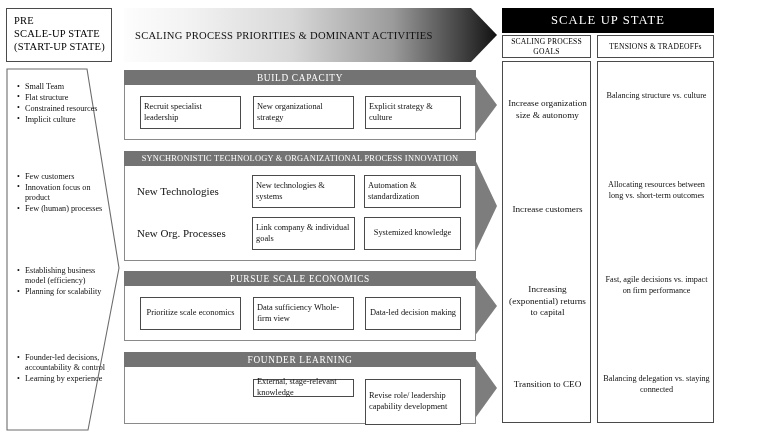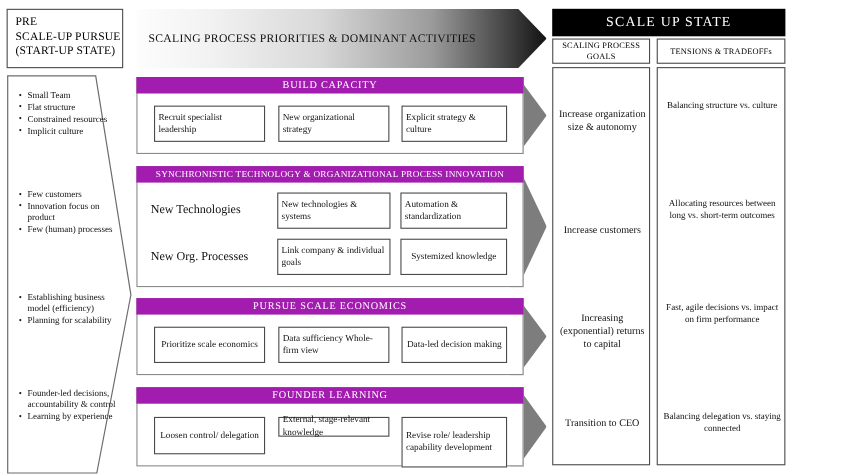--- a/index.html
+++ b/index.html
@@ -52,21 +52,21 @@
   }
 
   
   .band { position:absolute; left:124px; width:373px; }
   .band .band-body {
     position:absolute; left:0; top:0; width:352px; height:100%;
     border:1px solid #8a8a8a; background:#fff;
   }
   .band .band-head {
     position:absolute; left:0; top:0; width:352px; height:15px;
-    background:#a21caf;
+    background:#737373;
     display:flex; align-items:center; justify-content:center;
     color:#ffffff; font-size:9.3px; letter-spacing:.7px; white-space:nowrap;
   }
   .band.wide .band-head { font-size:8.4px; letter-spacing:.25px; }
   .band .arrow-stub {
     position:absolute; left:347px; top:0; width:26px; height:100%;
     background:#7d7d7d;
     clip-path: polygon(0 0, 0 100%, 100% 50%);
   }
   .band .tail {
@@ -112,21 +112,21 @@
 </style>
 </head>
 <body>
 
 <div id="root">
 
   <div id="left-col">
 
     <div id="pre-state-box">
       <span class="l">PRE</span>
-      <span class="l">SCALE-UP PURSUE</span>
+      <span class="l">SCALE-UP STATE</span>
       <span class="l">(START-UP STATE)</span>
     </div>
 
     <div id="pre-hex">
       <svg width="118" height="363" viewBox="0 0 118 363">
         <polygon points="1,1 81,1 113,200 82,362 1,362" fill="#ffffff" stroke="#6d6d6d" stroke-width="1.1"></polygon>
       </svg>
 
       <div class="bullet-group" style="top:14px;">
         <ul>
@@ -199,21 +199,20 @@
     <div class="cell" style="left:16px; top:26px; width:101px; height:33px;">Prioritize scale economics</div>
     <div class="cell" style="left:129px; top:26px; width:101px; height:33px;">Data sufficiency Whole-firm view</div>
     <div class="cell" style="left:241px; top:26px; width:96px; height:33px;">Data-led decision making</div>
   </div>
 
   <div class="band" style="top:352px; height:72px;">
     <div class="tail"></div>
     <div class="arrow-stub"></div>
     <div class="band-body"></div>
     <div class="band-head">FOUNDER LEARNING</div>
-    <div class="cell" style="left:16px; top:27px; width:101px; height:34px;">Loosen control/ delegation</div>
     <div class="cell" style="left:129px; top:27px; width:101px; height:18px;">External, stage-relevant knowledge</div>
     <div class="cell" style="left:241px; top:27px; width:96px; height:46px;">Revise role/ leadership capability development</div>
   </div>
 
   <div id="right-wrap">
     <div id="scaleup-header">SCALE UP STATE</div>
 
     <div class="subhead" style="left:0; width:89px;">SCALING PROCESS GOALS</div>
     <div class="subhead" style="left:95px; width:117px;">TENSIONS &amp; TRADEOFFs</div>
 

